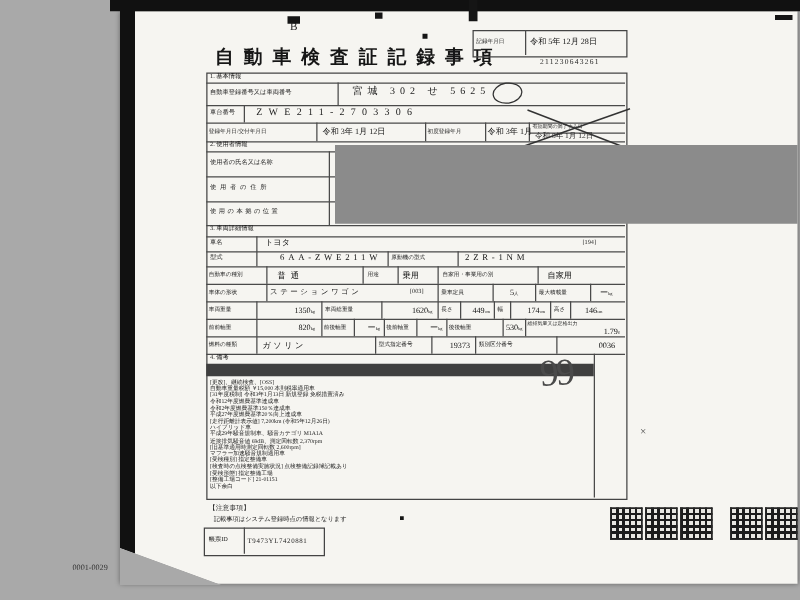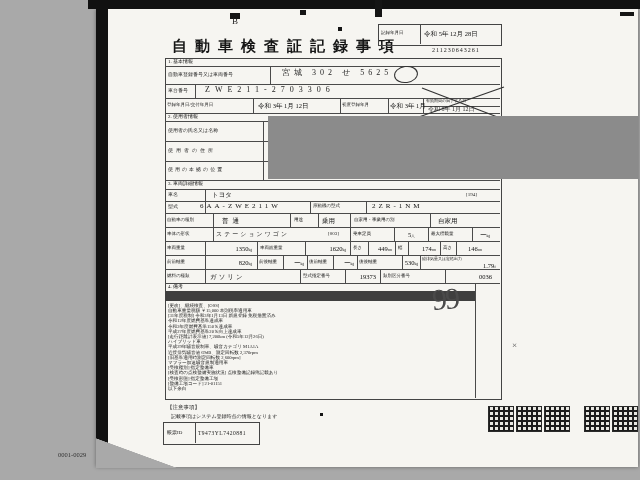--- a/index.html
+++ b/index.html
@@ -111,21 +111,21 @@
   <div class="t sec" style="left:168px;top:181px;">3. 車両詳細情報</div>
 
   <div class="v" style="left:205px;top:189px;height:24px;"></div>
   <div class="t lbl5" style="left:168px;top:192px;">車名</div>
   <div class="t val" style="left:212px;top:191px;">トヨタ</div>
   <div class="t lbl5" style="left:466px;top:192px;">[194]</div>
 
   <div class="v" style="left:310px;top:201px;height:12px;"></div>
   <div class="v" style="left:366px;top:201px;height:12px;"></div>
   <div class="t lbl5" style="left:168px;top:204px;">型式</div>
-  <div class="t val7" style="left:200px;top:203px;">6AA-ZWE211W</div>
+  <div class="t val7" style="left:224px;top:203px;">6AA-ZWE211W</div>
   <div class="t lbl" style="left:313px;top:204px;">原動機の型式</div>
   <div class="t val7" style="left:372px;top:203px;">2ZR-1NM</div>
 
   <div class="v" style="left:213px;top:213px;height:14px;"></div>
   <div class="v" style="left:290px;top:213px;height:14px;"></div>
   <div class="v" style="left:318px;top:213px;height:14px;"></div>
   <div class="v" style="left:350px;top:213px;height:14px;"></div>
   <div class="v" style="left:430px;top:213px;height:14px;"></div>
   <div class="t lbl" style="left:167px;top:218px;">自動車の種別</div>
   <div class="t val" style="left:222px;top:217px;letter-spacing:4px;">普通</div>

